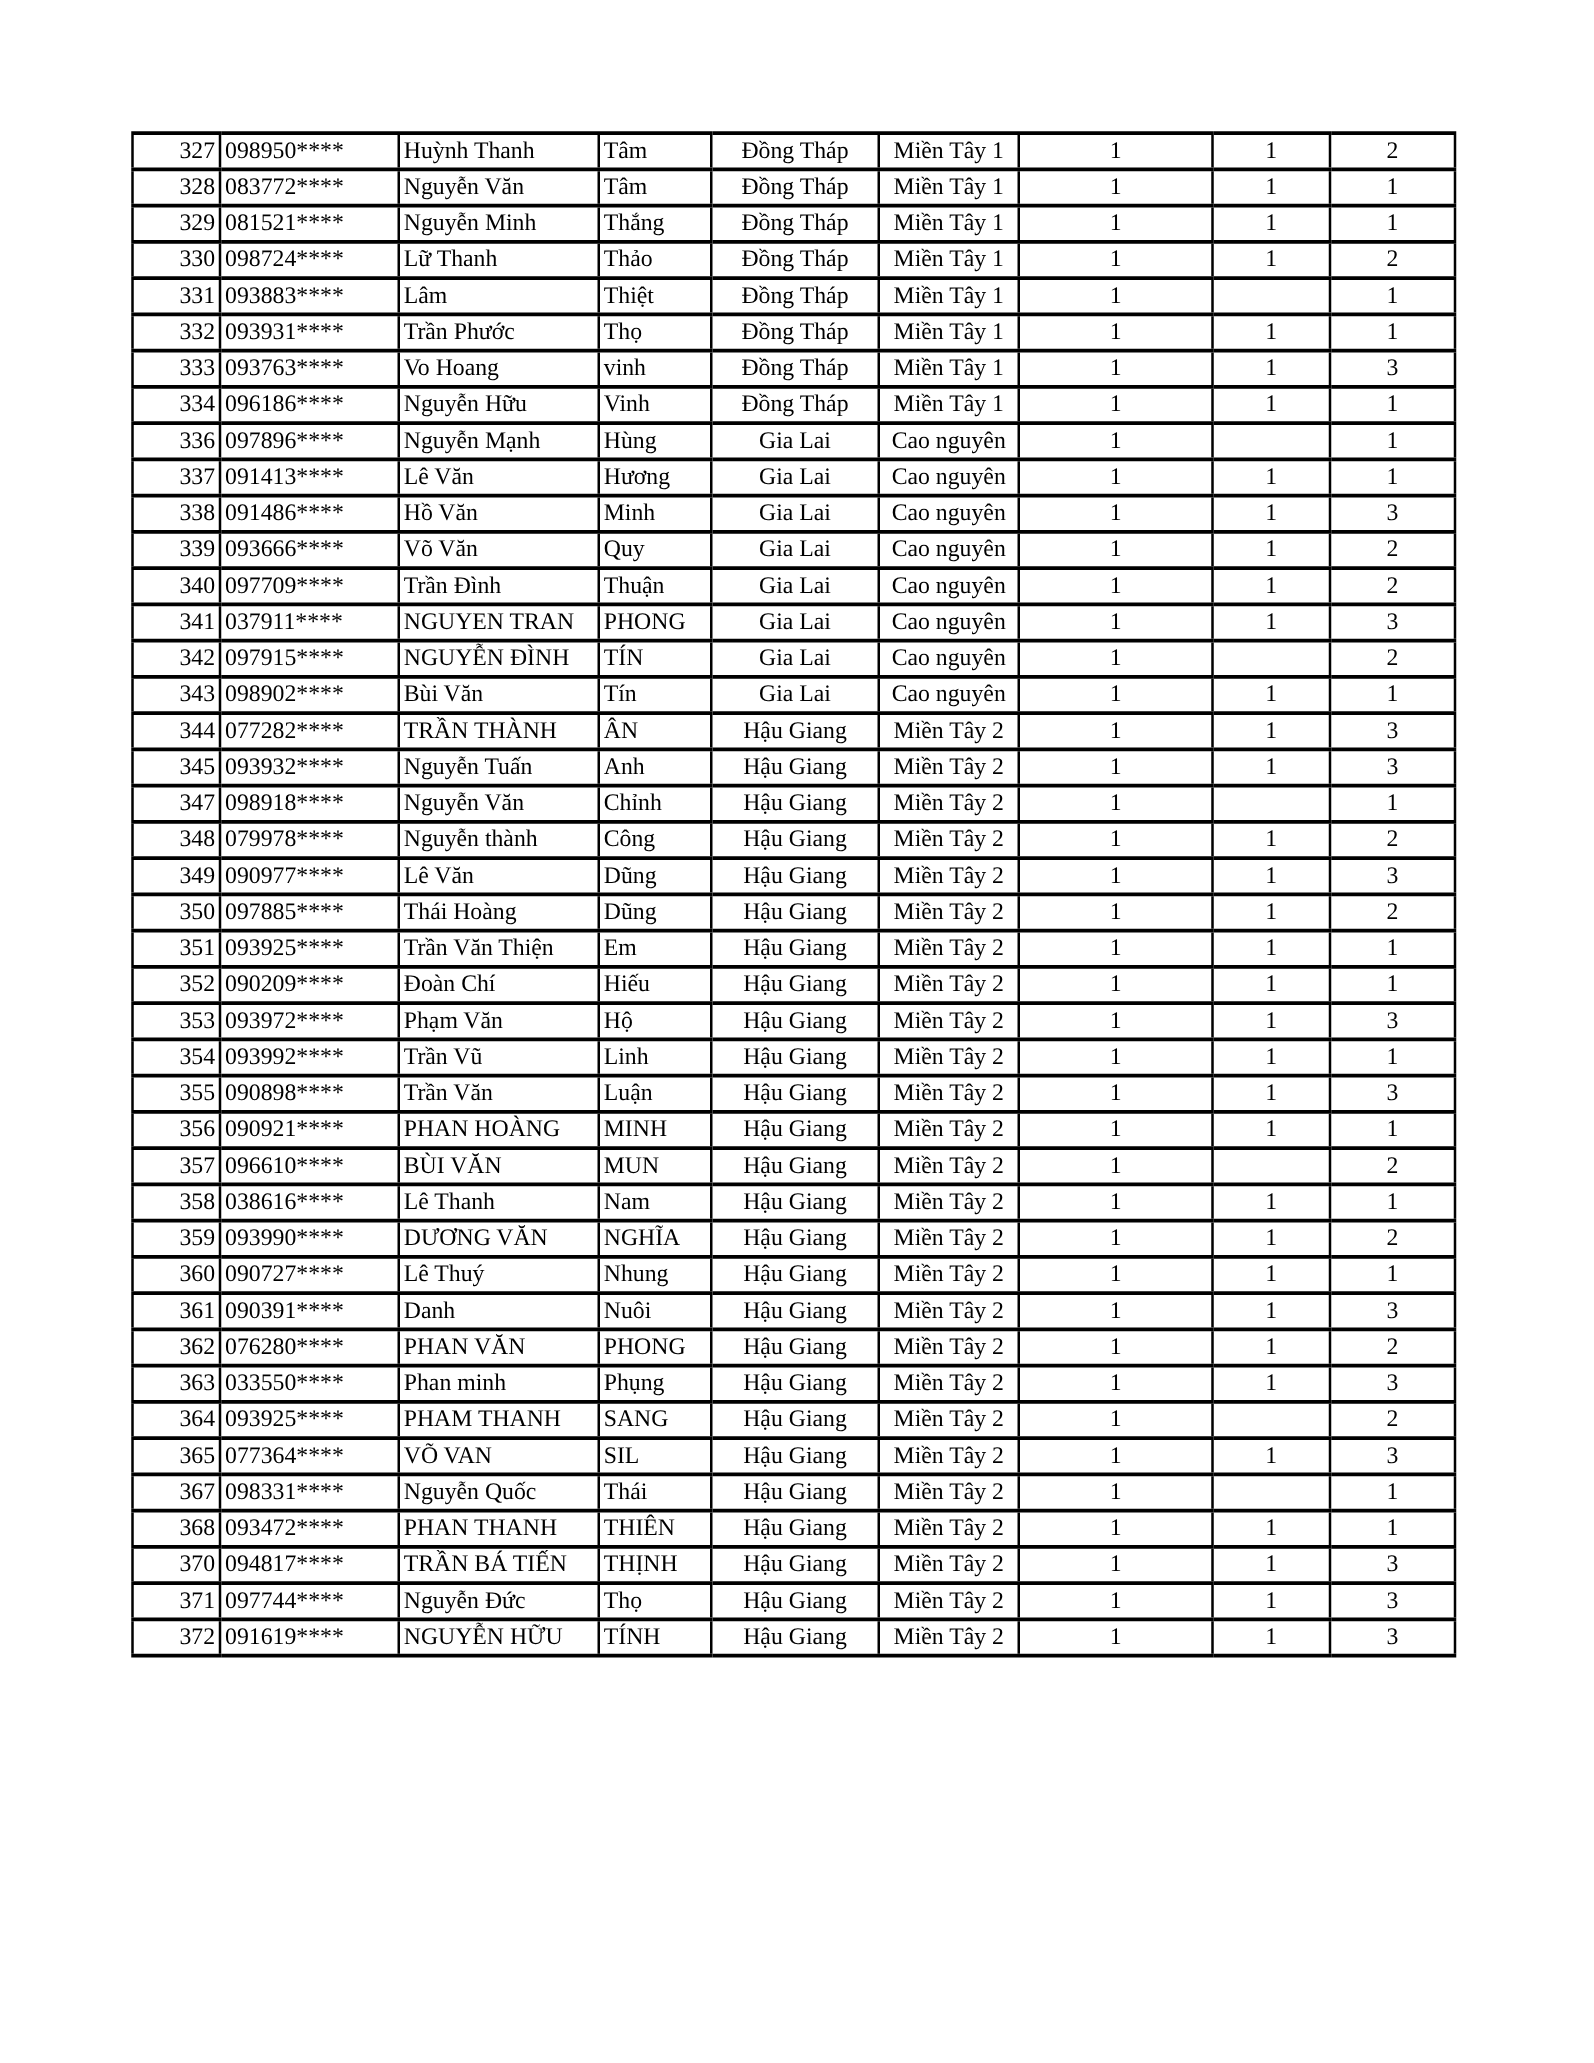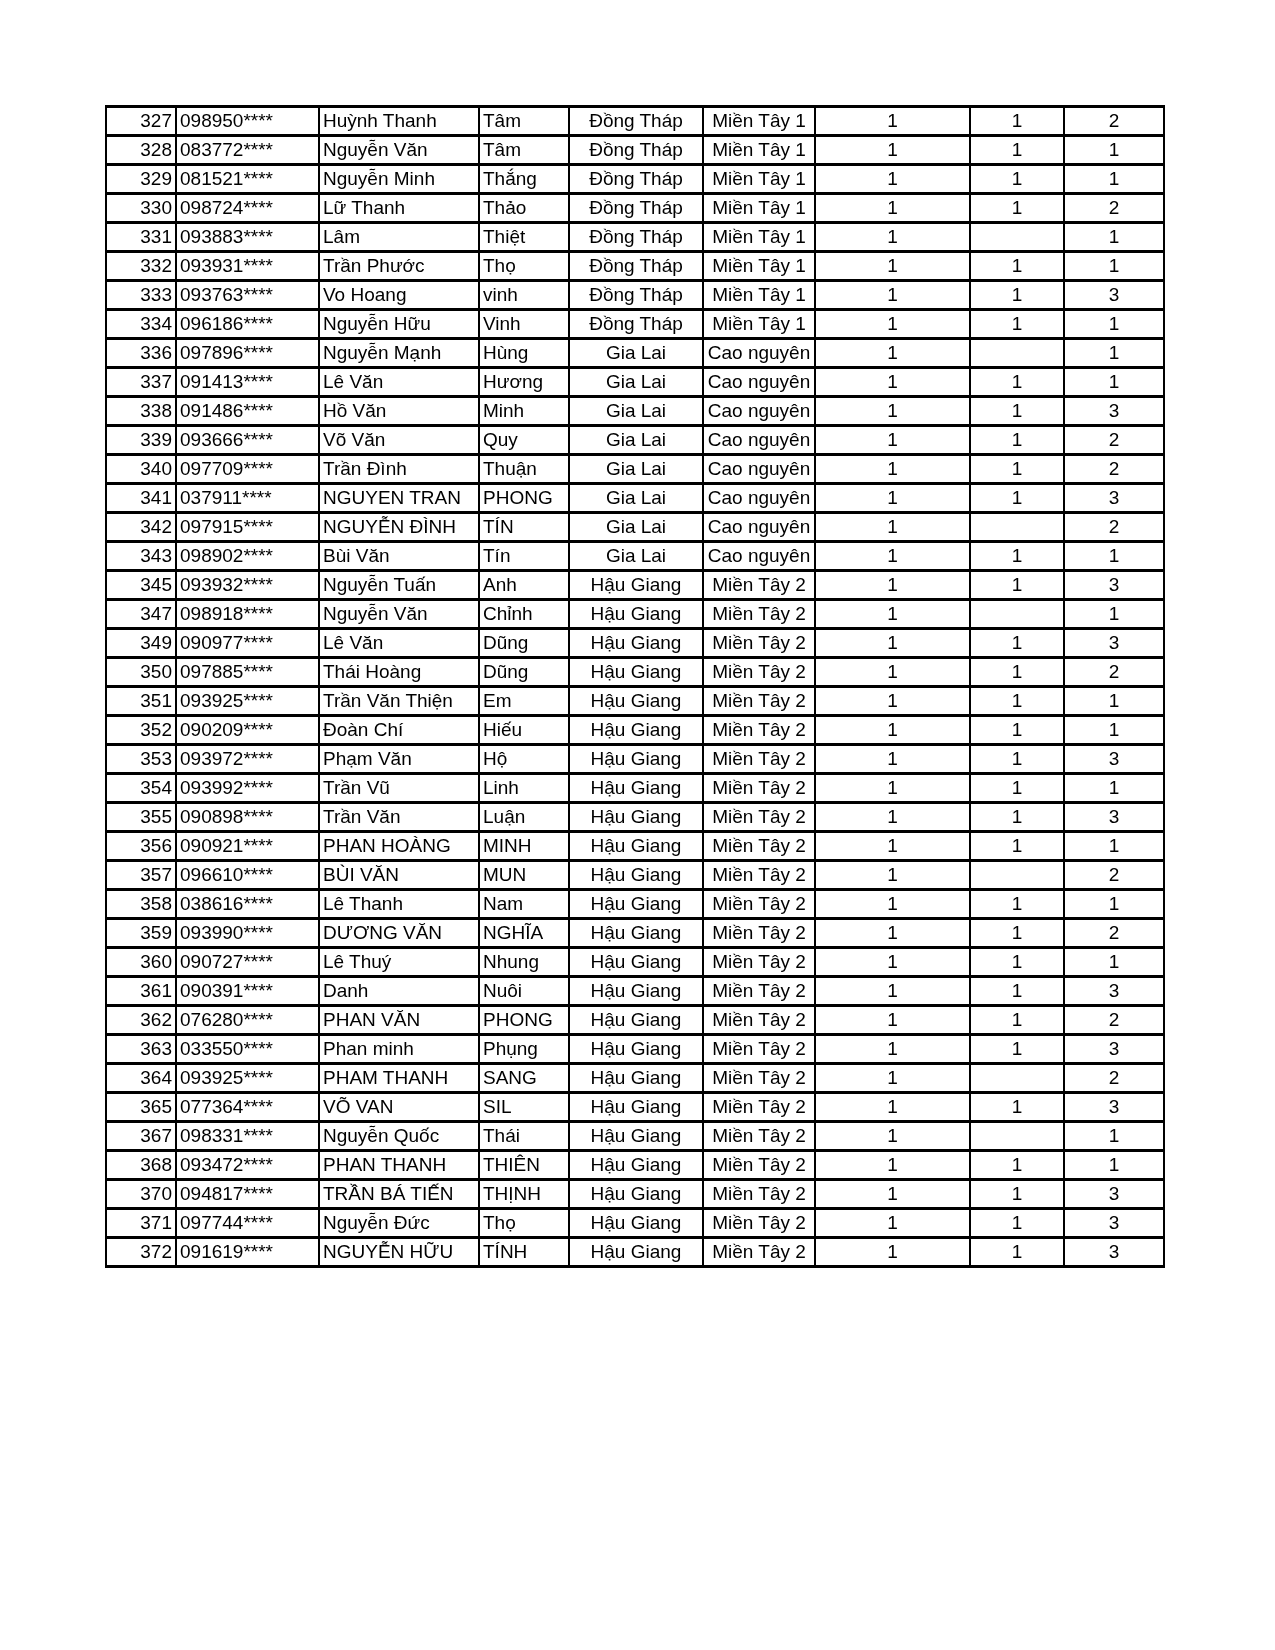--- a/index.html
+++ b/index.html
@@ -13,20 +13,21 @@
     position: relative;
     font-family: "Liberation Sans", sans-serif;
     color: #000;
   }
   table.data-table {
     position: absolute;
     left: 105px;
     top: 105px;
     border-collapse: collapse;
     table-layout: fixed;
+    font-family: Liberation Serif, serif;
   }
   table.data-table td {
     border: 2px solid #000;
     border-top-width: 3px;
     border-bottom-width: 3px;
     padding: 0 3px;
     font-size: 19px;
     line-height: 26px;
     white-space: nowrap;
     overflow: hidden;
@@ -231,20 +232,31 @@
         <td>098902****</td>
         <td>Bùi Văn</td>
         <td>Tín</td>
         <td>Gia Lai</td>
         <td>Cao nguyên</td>
         <td>1</td>
         <td>1</td>
         <td>1</td>
       </tr>
       <tr>
+        <td>344</td>
+        <td>077282****</td>
+        <td>TRẦN THÀNH</td>
+        <td>ÂN</td>
+        <td>Hậu Giang</td>
+        <td>Miền Tây 2</td>
+        <td>1</td>
+        <td>1</td>
+        <td>3</td>
+      </tr>
+      <tr>
         <td>345</td>
         <td>093932****</td>
         <td>Nguyễn  Tuấn</td>
         <td>Anh</td>
         <td>Hậu Giang</td>
         <td>Miền Tây 2</td>
         <td>1</td>
         <td>1</td>
         <td>3</td>
       </tr>
@@ -253,20 +265,31 @@
         <td>098918****</td>
         <td>Nguyễn  Văn</td>
         <td>Chỉnh</td>
         <td>Hậu Giang</td>
         <td>Miền Tây 2</td>
         <td>1</td>
         <td></td>
         <td>1</td>
       </tr>
       <tr>
+        <td>348</td>
+        <td>079978****</td>
+        <td>Nguyễn thành</td>
+        <td>Công</td>
+        <td>Hậu Giang</td>
+        <td>Miền Tây 2</td>
+        <td>1</td>
+        <td>1</td>
+        <td>2</td>
+      </tr>
+      <tr>
         <td>349</td>
         <td>090977****</td>
         <td>Lê Văn</td>
         <td>Dũng</td>
         <td>Hậu Giang</td>
         <td>Miền Tây 2</td>
         <td>1</td>
         <td>1</td>
         <td>3</td>
       </tr>

